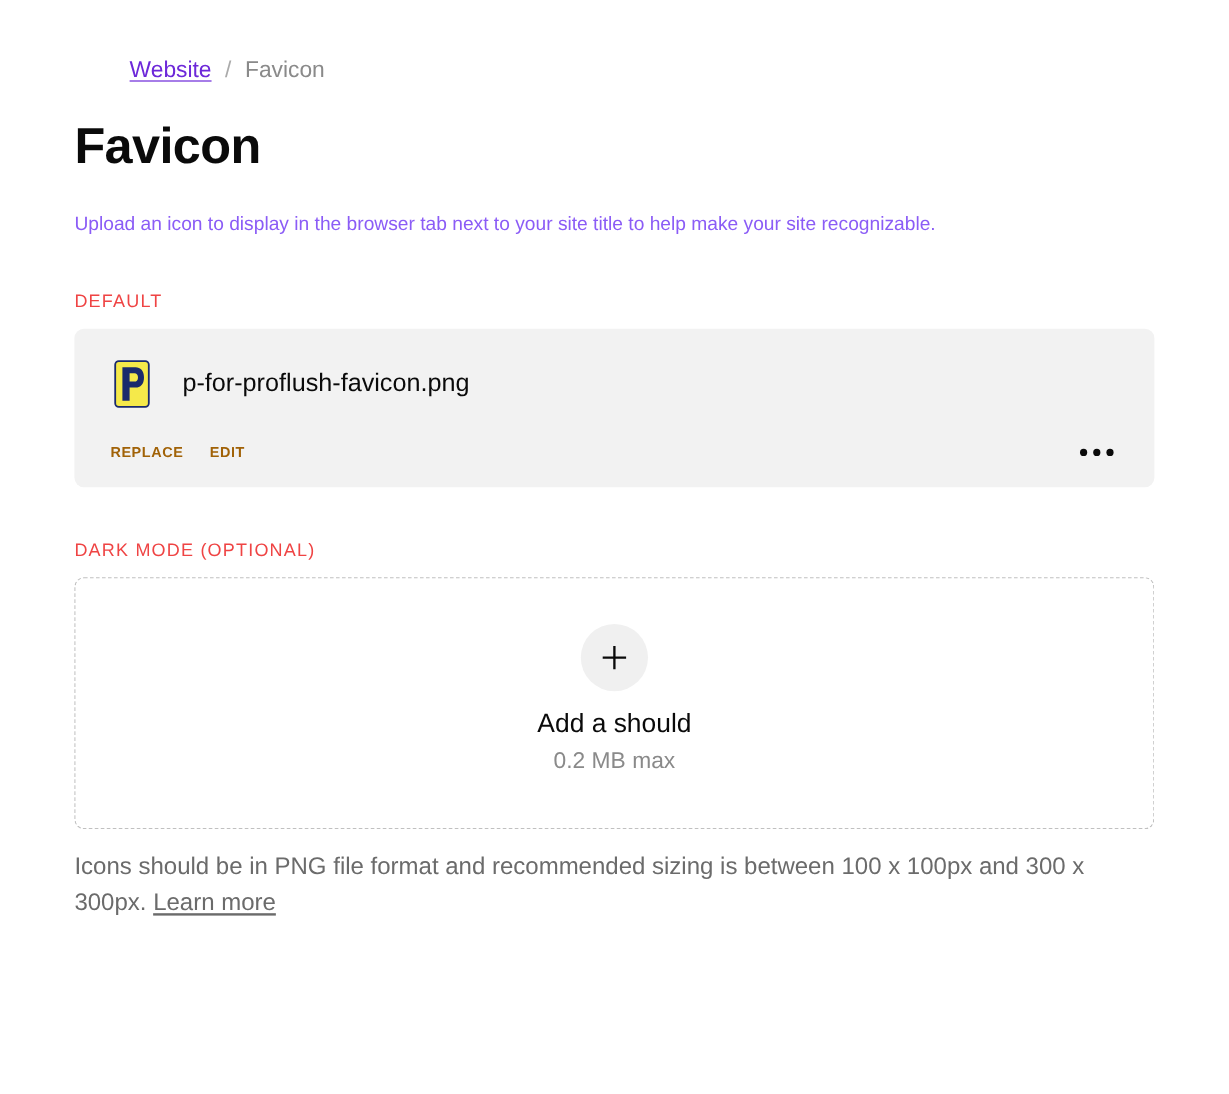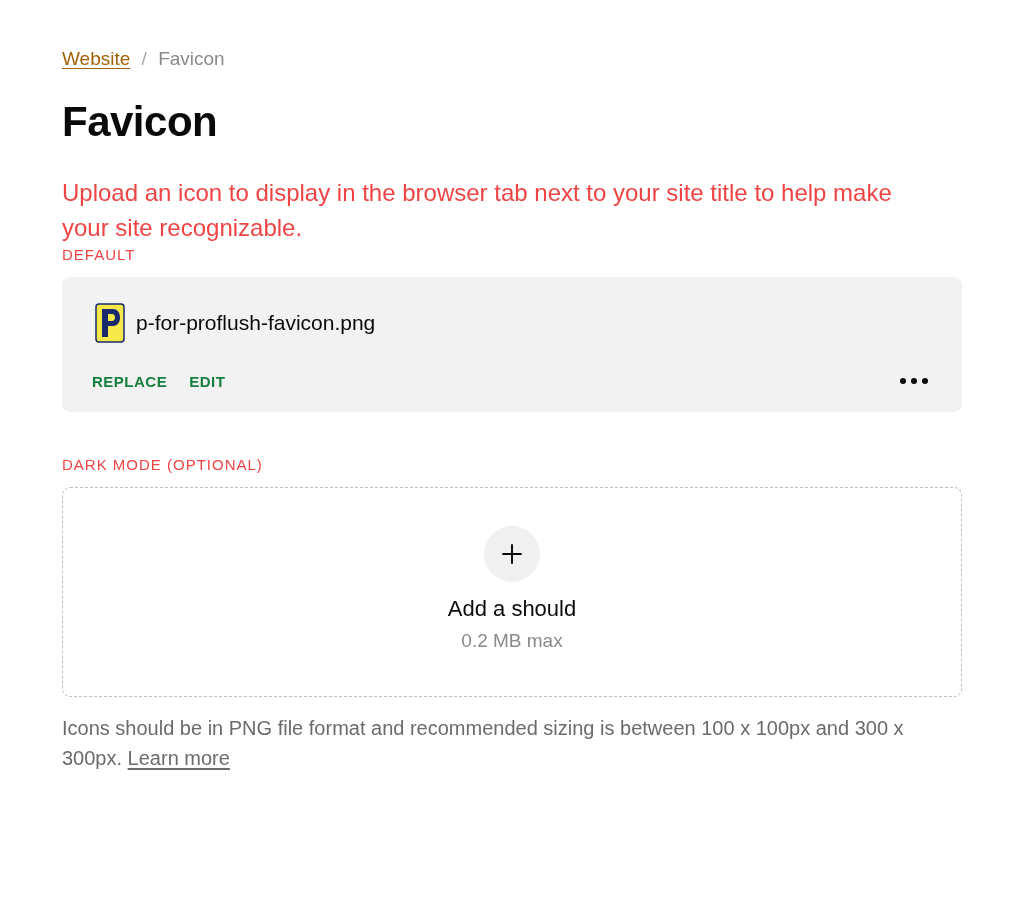--- a/index.html
+++ b/index.html
@@ -11,62 +11,64 @@
       font-family: -apple-system, BlinkMacSystemFont, "Segoe UI", Helvetica, Arial, sans-serif;
       background: #ffffff;
       padding: 48px 62px;
       width: 1024px;
     }
     .breadcrumb {
       font-size: 19px;
       margin-bottom: 28px;
     }
     .breadcrumb-link {
-      color: #a16207;
+      color: #6d28d9;
       text-underline-offset: 3px;
       font-weight: 500;
+      margin-left: 46px;
     }
     .breadcrumb-separator {
       color: #aaaaaa;
       margin: 0 6px;
     }
     .breadcrumb-current {
       color: #8a8a8a;
     }
     .page-title {
       font-size: 42px;
       font-weight: 700;
       color: #0a0a0a;
       letter-spacing: -0.5px;
       margin-bottom: 30px;
     }
     .page-description {
-      font-size: 24px;
+      font-size: 16px;
       line-height: 1.45;
-      color: #ef4444;
+      color: #8b5cf6;
+      margin-bottom: 44px;
       max-width: 830px;
     }
     .section-label {
       font-size: 15px;
       letter-spacing: 1px;
       color: #ef4444;
       font-weight: 500;
       margin-bottom: 14px;
       text-transform: uppercase;
     }
     .favicon-card {
       background: #f2f2f2;
       border-radius: 8px;
       padding: 24px 30px 22px 30px;
       margin-bottom: 44px;
     }
     .favicon-row {
       display: flex;
       align-items: center;
-      gap: 8px;
+      gap: 24px;
       margin-bottom: 28px;
     }
     .favicon-thumb {
       width: 36px;
       height: 44px;
       display: flex;
       align-items: center;
       justify-content: center;
       flex-shrink: 0;
     }
@@ -90,24 +92,24 @@
     .favicon-actions {
       display: flex;
       align-items: center;
       justify-content: space-between;
     }
     .action-buttons {
       display: flex;
       gap: 22px;
     }
     .action-btn {
-      font-size: 15px;
+      font-size: 12px;
       font-weight: 700;
       letter-spacing: 0.5px;
-      color: #15803d;
+      color: #a16207;
       background: none;
       border: none;
       cursor: pointer;
       text-transform: uppercase;
     }
     .more-btn {
       background: none;
       border: none;
       cursor: pointer;
       display: flex;

